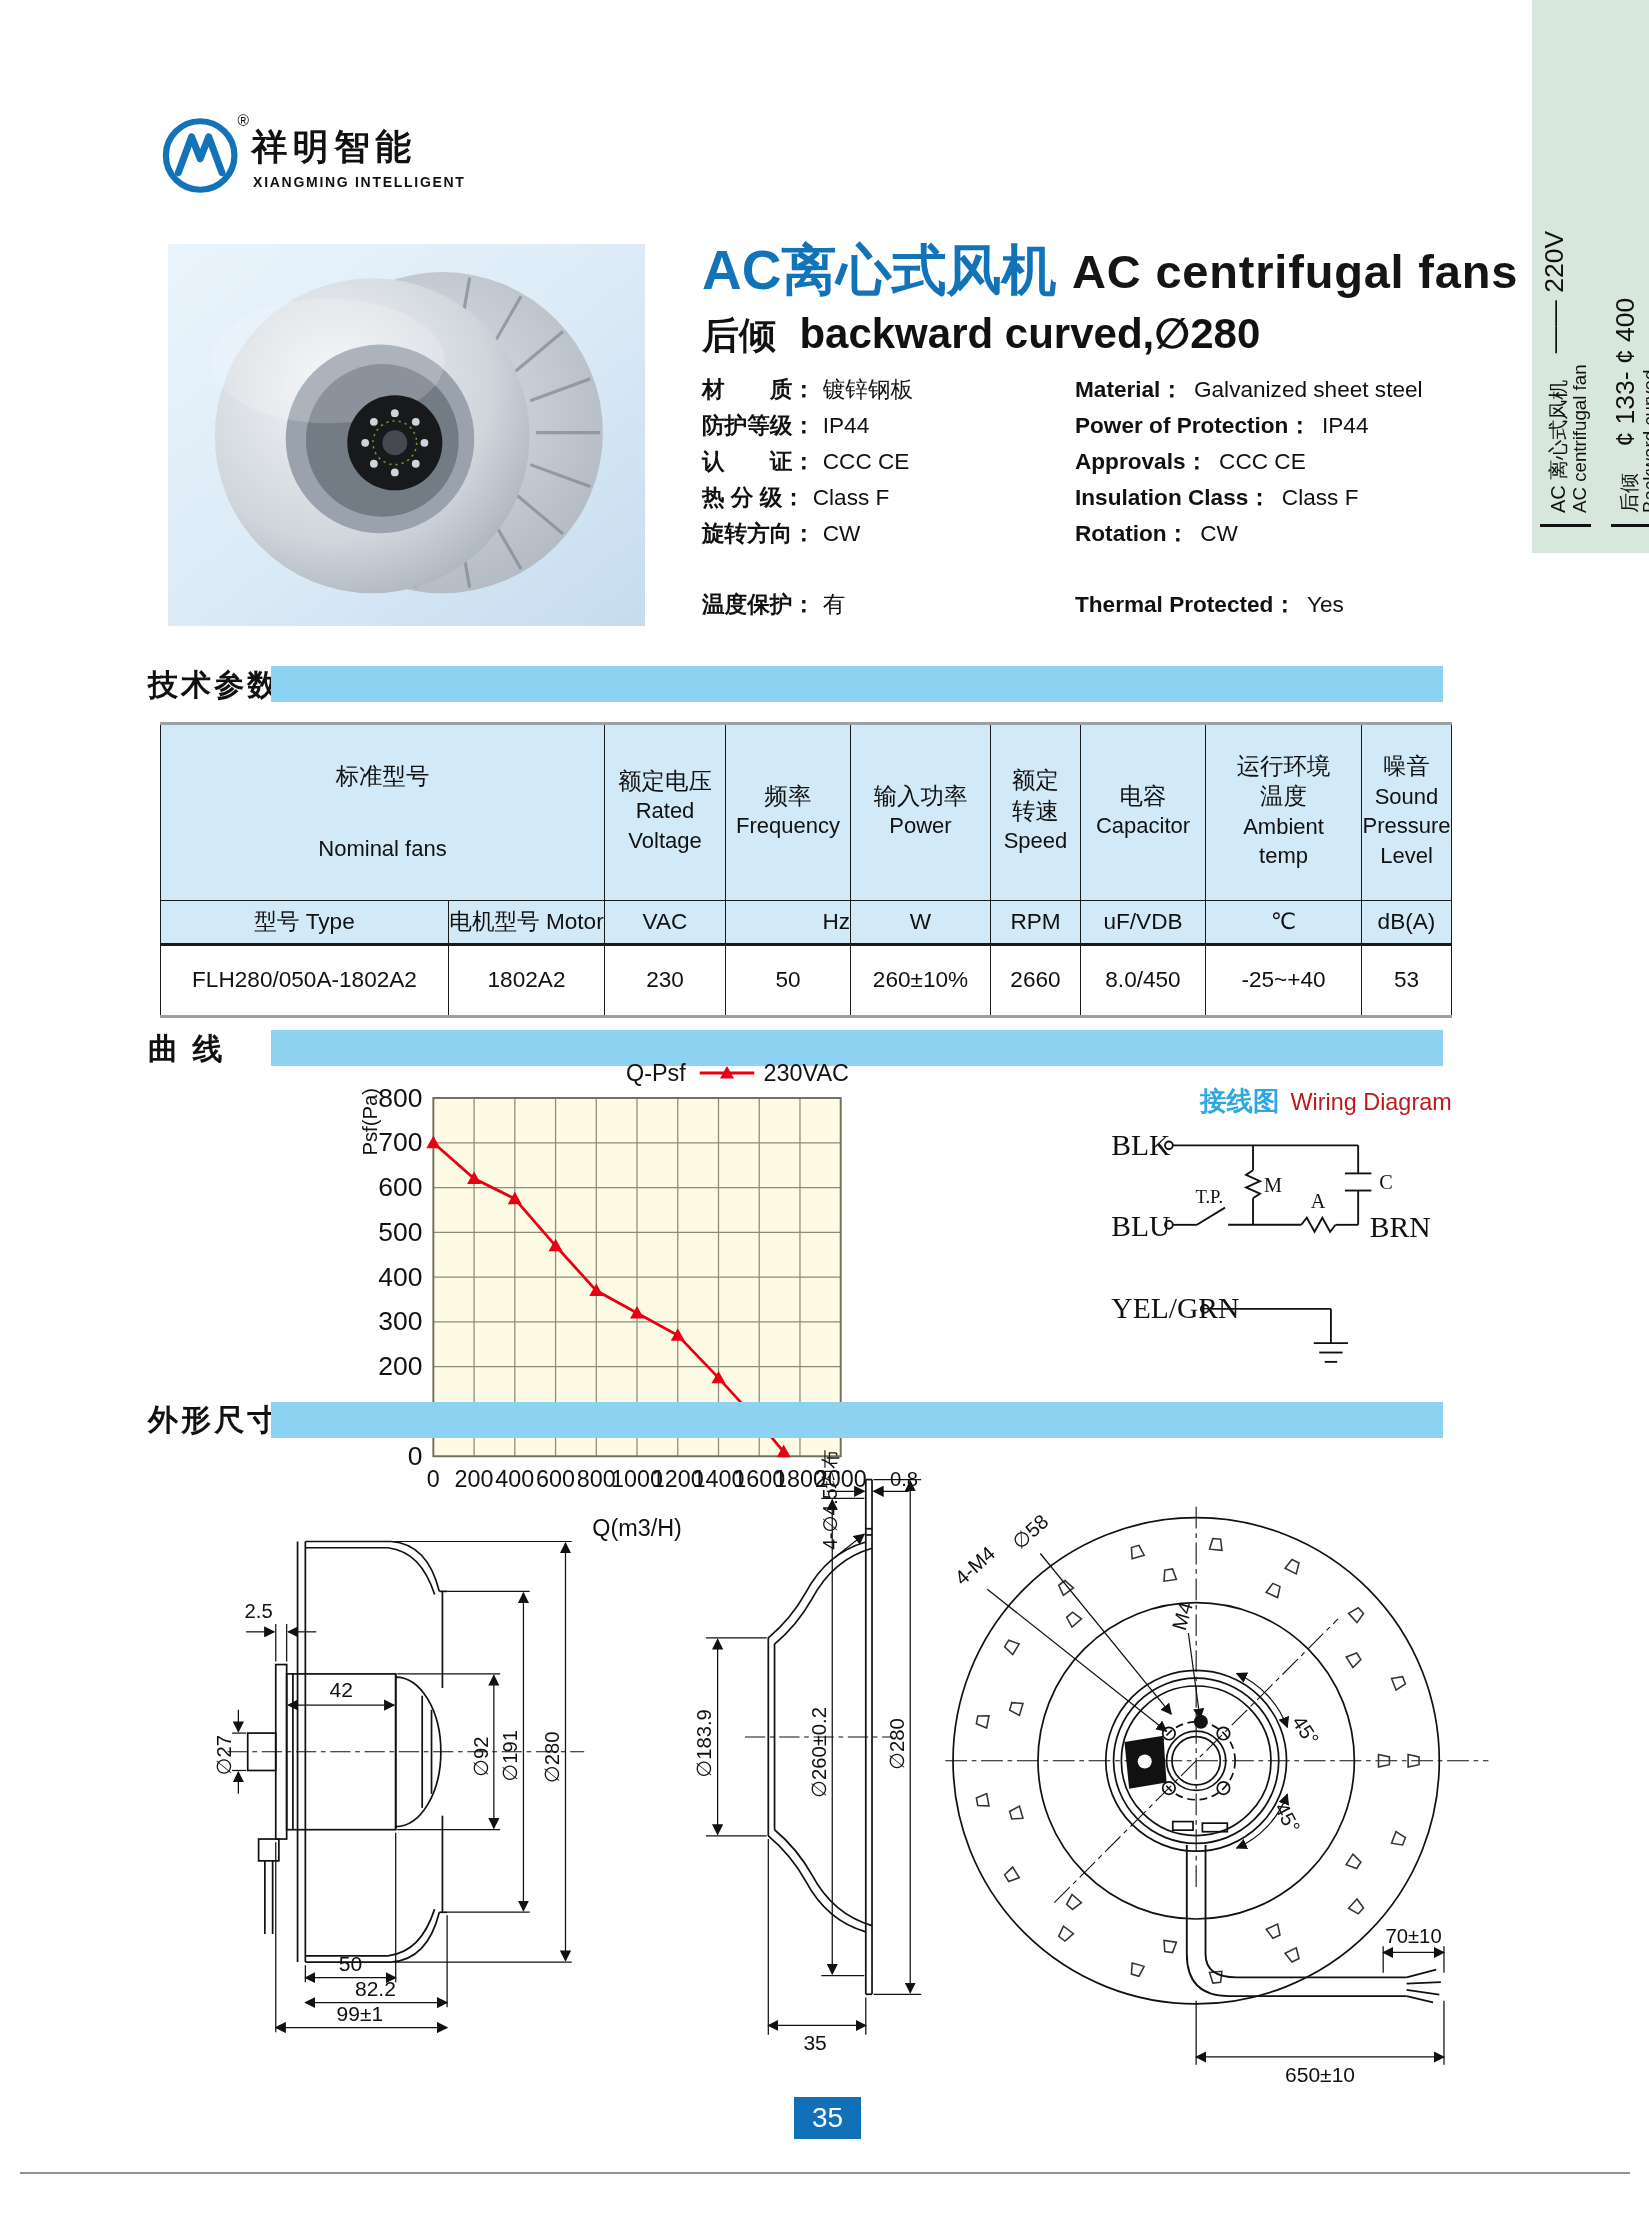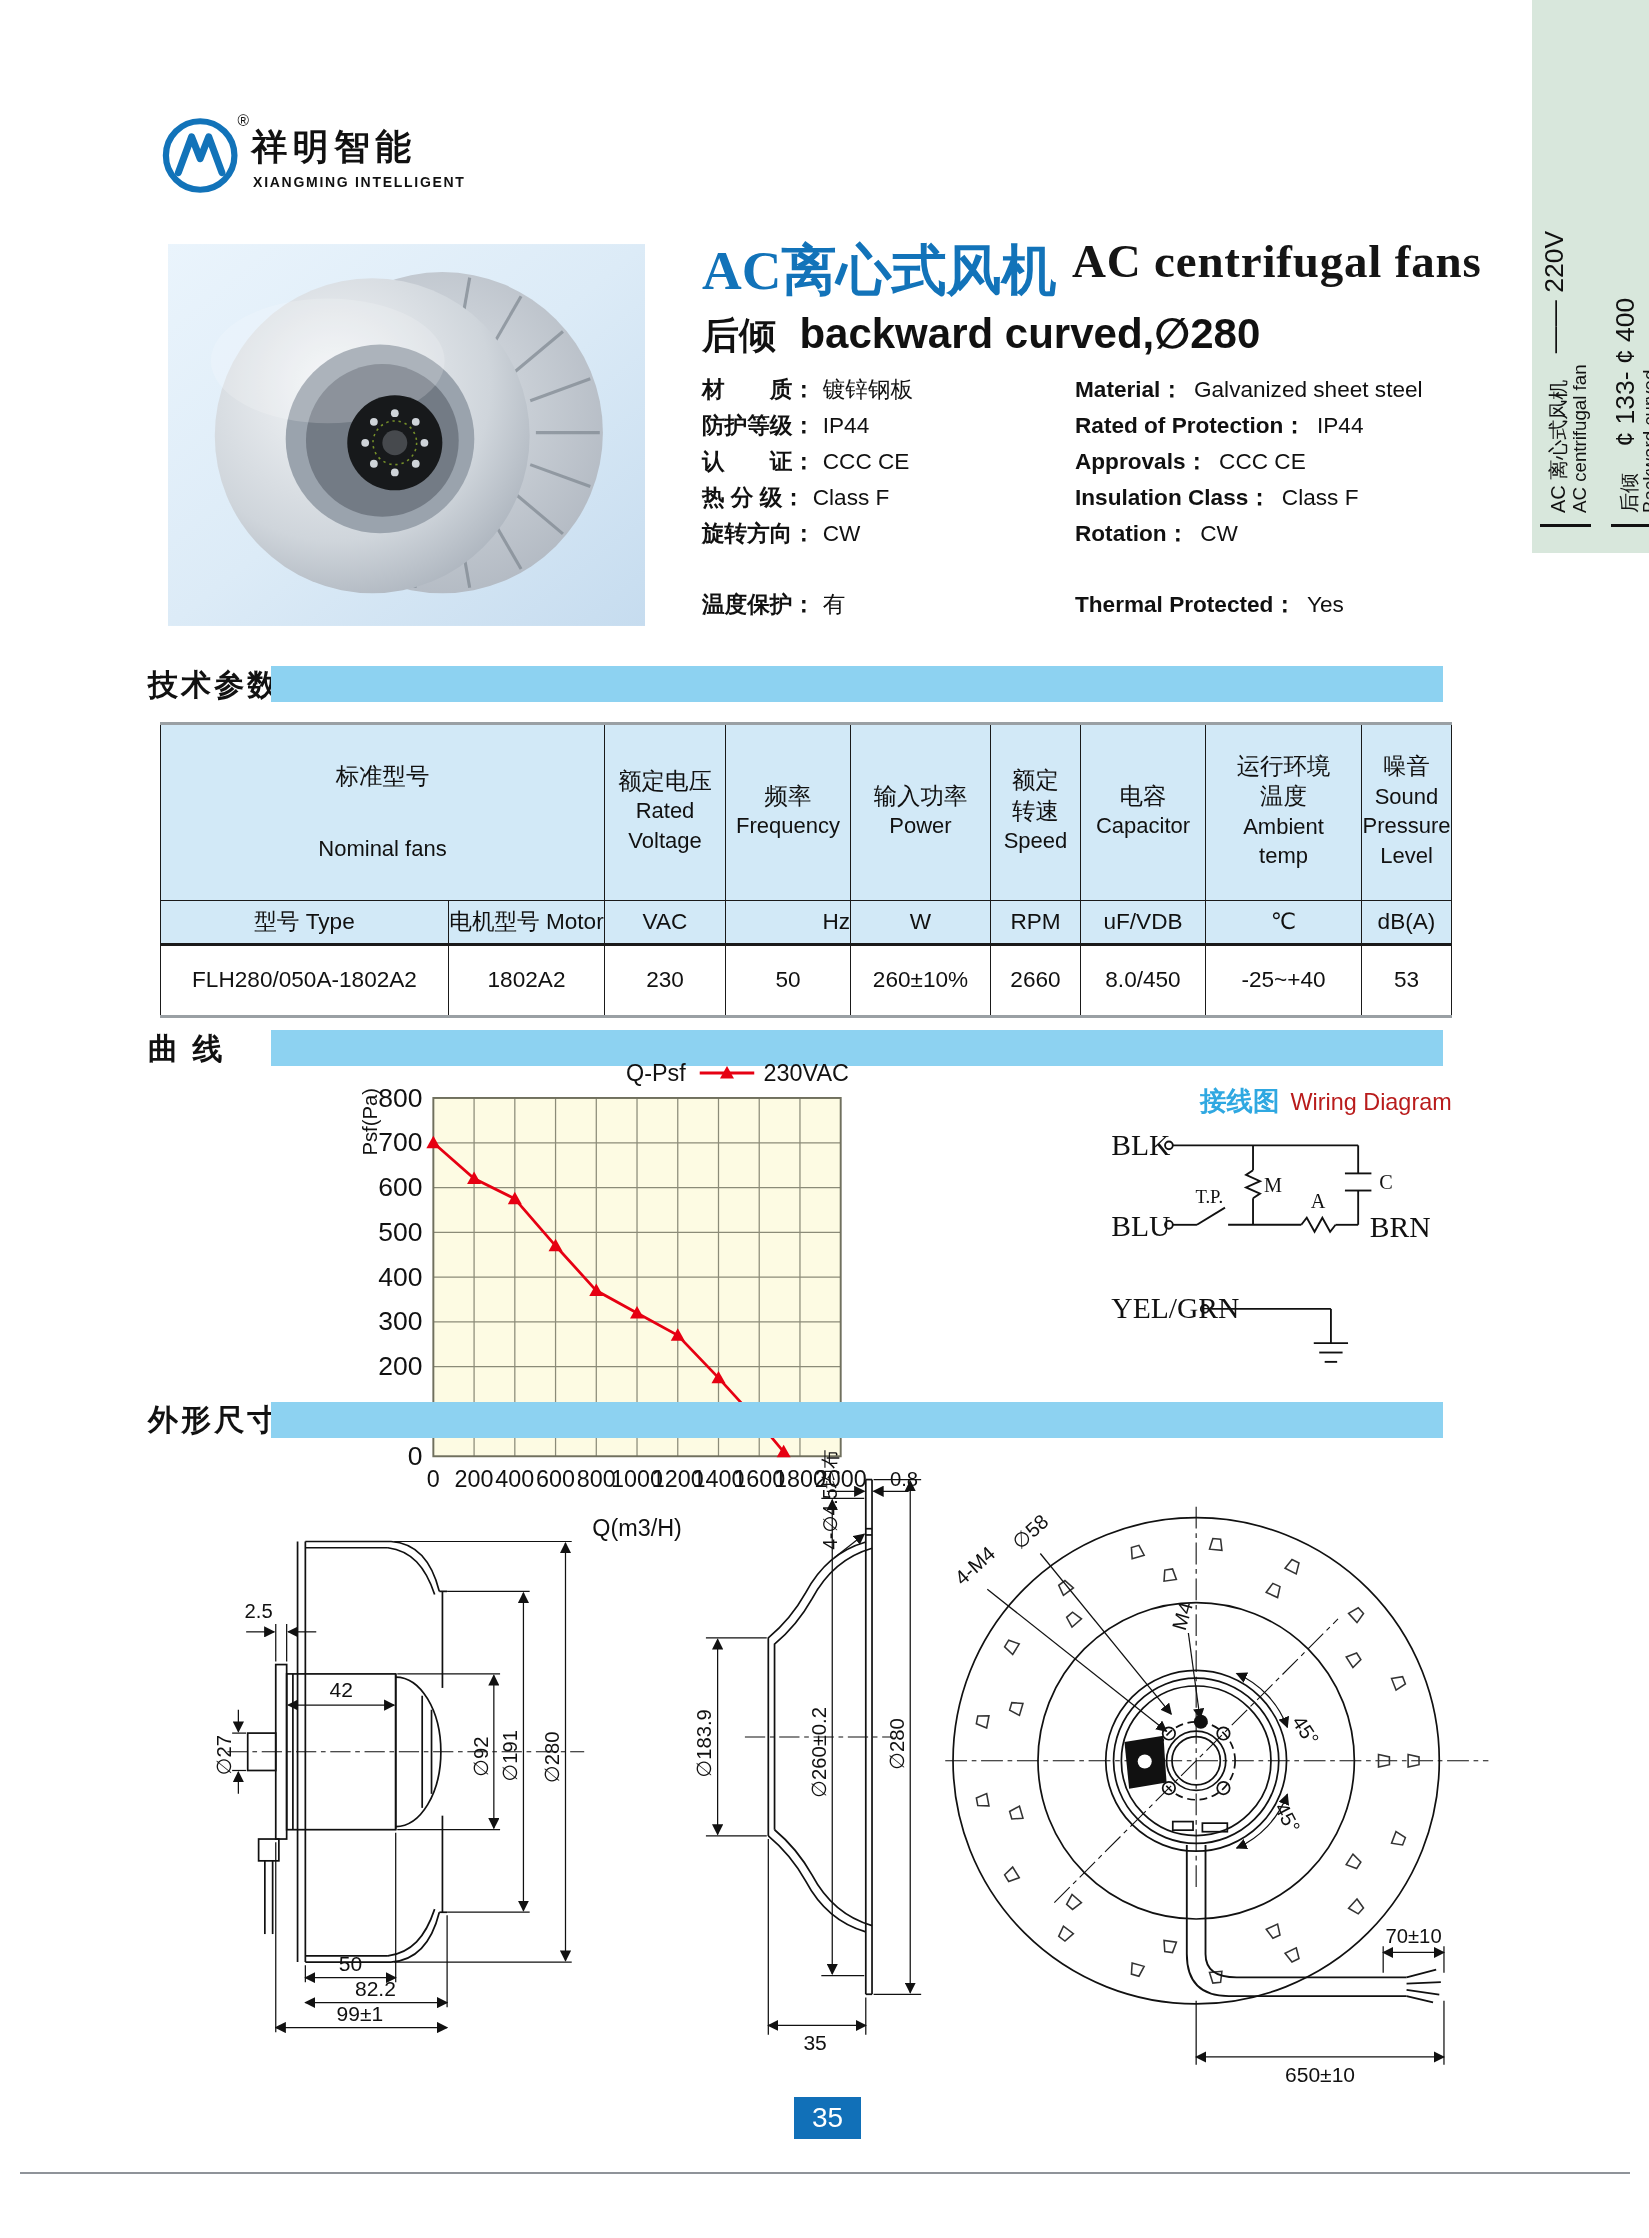--- a/index.html
+++ b/index.html
@@ -9,21 +9,21 @@
   
   .side-tab{position:absolute;left:1532px;top:0;width:117px;height:553px;}
   .tab-rotor{position:absolute;left:1540px;top:527px;width:351px;height:109px;
              transform:rotate(-90deg);transform-origin:0 0;display:flex;flex-direction:column;gap:20px;}
   .tab-group{border-left:3.9px solid #111;padding-left:11px;line-height:1.12;}
   .tab-cnline{display:flex;align-items:flex-end;gap:26.5px;}
   .tab-cn{font-size:20px;}
   .tab-suffix{font-size:26.5px;white-space:nowrap;}
   .tab-en{font-size:18.7px;}
   
-  .title-line1{position:absolute;left:702px;top:234px;display:flex;align-items:flex-start;gap:15.6px;white-space:nowrap;font-family:Liberation Serif, serif;}
+  .title-line1{position:absolute;left:702px;top:234px;display:flex;align-items:center;gap:15.6px;white-space:nowrap;}
   .title-cn{font-size:55px;font-weight:bold;}
   .title-en{font-size:47px;font-weight:600;color:#151515;letter-spacing:0.8px;}
   .title-line2{position:absolute;left:702px;top:309px;display:flex;align-items:baseline;gap:23.4px;white-space:nowrap;}
   .sub-cn{font-size:37px;font-weight:bold;}
   .sub-en{font-size:42px;font-weight:600;}
   
   .spec-row{position:absolute;left:702px;width:873px;height:36px;font-size:22.6px;white-space:nowrap;}
   .spec-cl{font-weight:bold;}
   .spec-cv{margin-left:7.8px;}
   .spec-en{position:absolute;left:373px;top:0;}
@@ -151,21 +151,21 @@
     <span class="sub-cn">后倾</span>
     <span class="sub-en">backward curved,∅280</span>
   </div>
 
   <div class="spec-row" style="top:374px">
     <span class="spec-cl">材　　质：</span><span class="spec-cv">镀锌钢板</span>
     <span class="spec-en"><span class="spec-el">Material：</span><span class="spec-ev">Galvanized sheet steel</span></span>
   </div>
   <div class="spec-row" style="top:410px">
     <span class="spec-cl">防护等级：</span><span class="spec-cv">IP44</span>
-    <span class="spec-en"><span class="spec-el">Rated of Protection：</span><span class="spec-ev">IP44</span></span>
+    <span class="spec-en"><span class="spec-el">Power of Protection：</span><span class="spec-ev">IP44</span></span>
   </div>
   <div class="spec-row" style="top:446px">
     <span class="spec-cl">认　　证：</span><span class="spec-cv">CCC CE</span>
     <span class="spec-en"><span class="spec-el">Approvals：</span><span class="spec-ev">CCC CE</span></span>
   </div>
   <div class="spec-row" style="top:482px">
     <span class="spec-cl">热 分 级：</span><span class="spec-cv">Class F</span>
     <span class="spec-en"><span class="spec-el">Insulation Class：</span><span class="spec-ev">Class F</span></span>
   </div>
   <div class="spec-row" style="top:518px">

